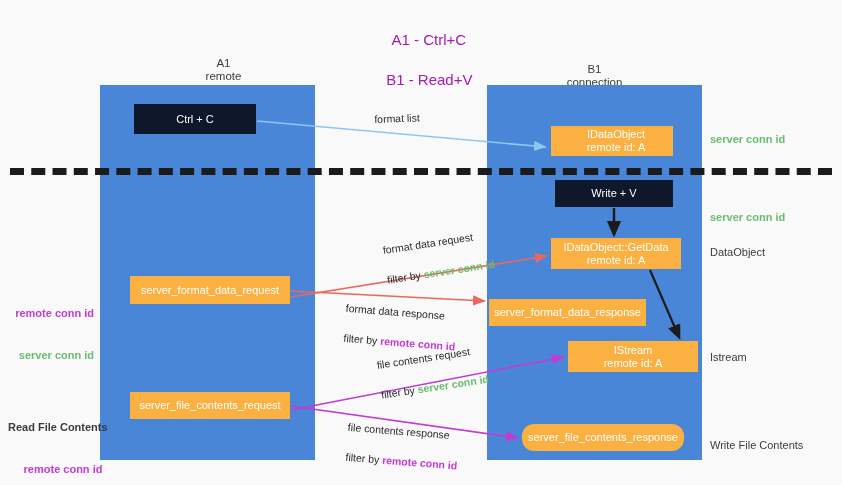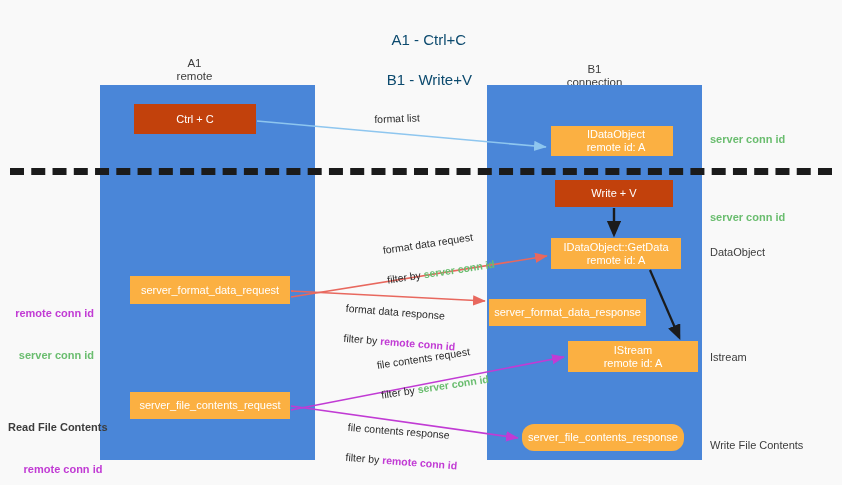--- a/index.html
+++ b/index.html
@@ -21,34 +21,34 @@
     height: 485px;
   }
   .abs { position: absolute; }
 
   
   #title {
     left: 0; top: 10px;
     width: 842px;
     text-align: center;
     font-size: 15px;
-    color: #0c4a6e;
+    color: #a21caf;
     line-height: 20px;
     white-space: pre;
   }
 
   
   .col-header {
     text-align: center;
     font-size: 11.5px;
     color: #3c3c3c;
     line-height: 13px;
     white-space: pre;
   }
-  #hdr-a1 { left: 87px; top: 57px; width: 215px; }
+  #hdr-a1 { left: 116px; top: 57px; width: 215px; }
   #hdr-b1 { left: 487px; top: 57px; width: 215px; margin-top: 6px; }
 
   
   .lane {
     background: #4a86d8;
     top: 85px;
     height: 375px;
   }
   #lane-a1 { left: 100px; width: 215px; }
   #lane-b1 { left: 487px; width: 215px; }
@@ -60,21 +60,21 @@
     flex-direction: column;
     align-items: center;
     justify-content: center;
     color: #ffffff;
     font-size: 11px;
     line-height: 13px;
     text-align: center;
     white-space: pre;
     z-index: 6;
   }
-  .box.green  { background: #c2410c; }
+  .box.green  { background: #0f172a; }
   .box.orange { background: #fbb042; }
 
   #box-ctrlc   { left: 134px; top: 104px; width: 122px; height: 30px; }
   #box-ctrlv   { left: 555px; top: 180px; width: 118px; height: 27px; }
   #box-idataobject { left: 551px; top: 126px; width: 122px; height: 30px; padding-left: 8px; }
   #box-getdata { left: 551px; top: 238px; width: 130px; height: 31px; }
   #box-istream { left: 568px; top: 341px; width: 130px; height: 31px; }
   #box-fmt-req { left: 130px; top: 276px; width: 160px; height: 28px; }
   #box-fmt-res { left: 489px; top: 287px; width: 157px; height: 27px; margin-top: 12px; }
   #box-file-req{ left: 130px; top: 392px; width: 160px; height: 27px; }
@@ -140,21 +140,21 @@
   #lbl-file-req    { left: 362px; top: 345px; }
   #lbl-file-res    { left: 338px; top: 404px; }
 </style>
 </head>
 <body>
 
 <div id="stage">
 
   <div id="title" class="abs">
     <span>A1 - Ctrl+C</span><br>
-    <span>B1 - Write+V</span>
+    <span>B1 - Read+V</span>
   </div>
 
   <div id="hdr-a1" class="abs col-header">A1
 remote</div>
   <div id="hdr-b1" class="abs col-header">B1
 connection</div>
 
   <div id="lane-a1" class="abs lane"></div>
   <div id="lane-b1" class="abs lane"></div>
 

